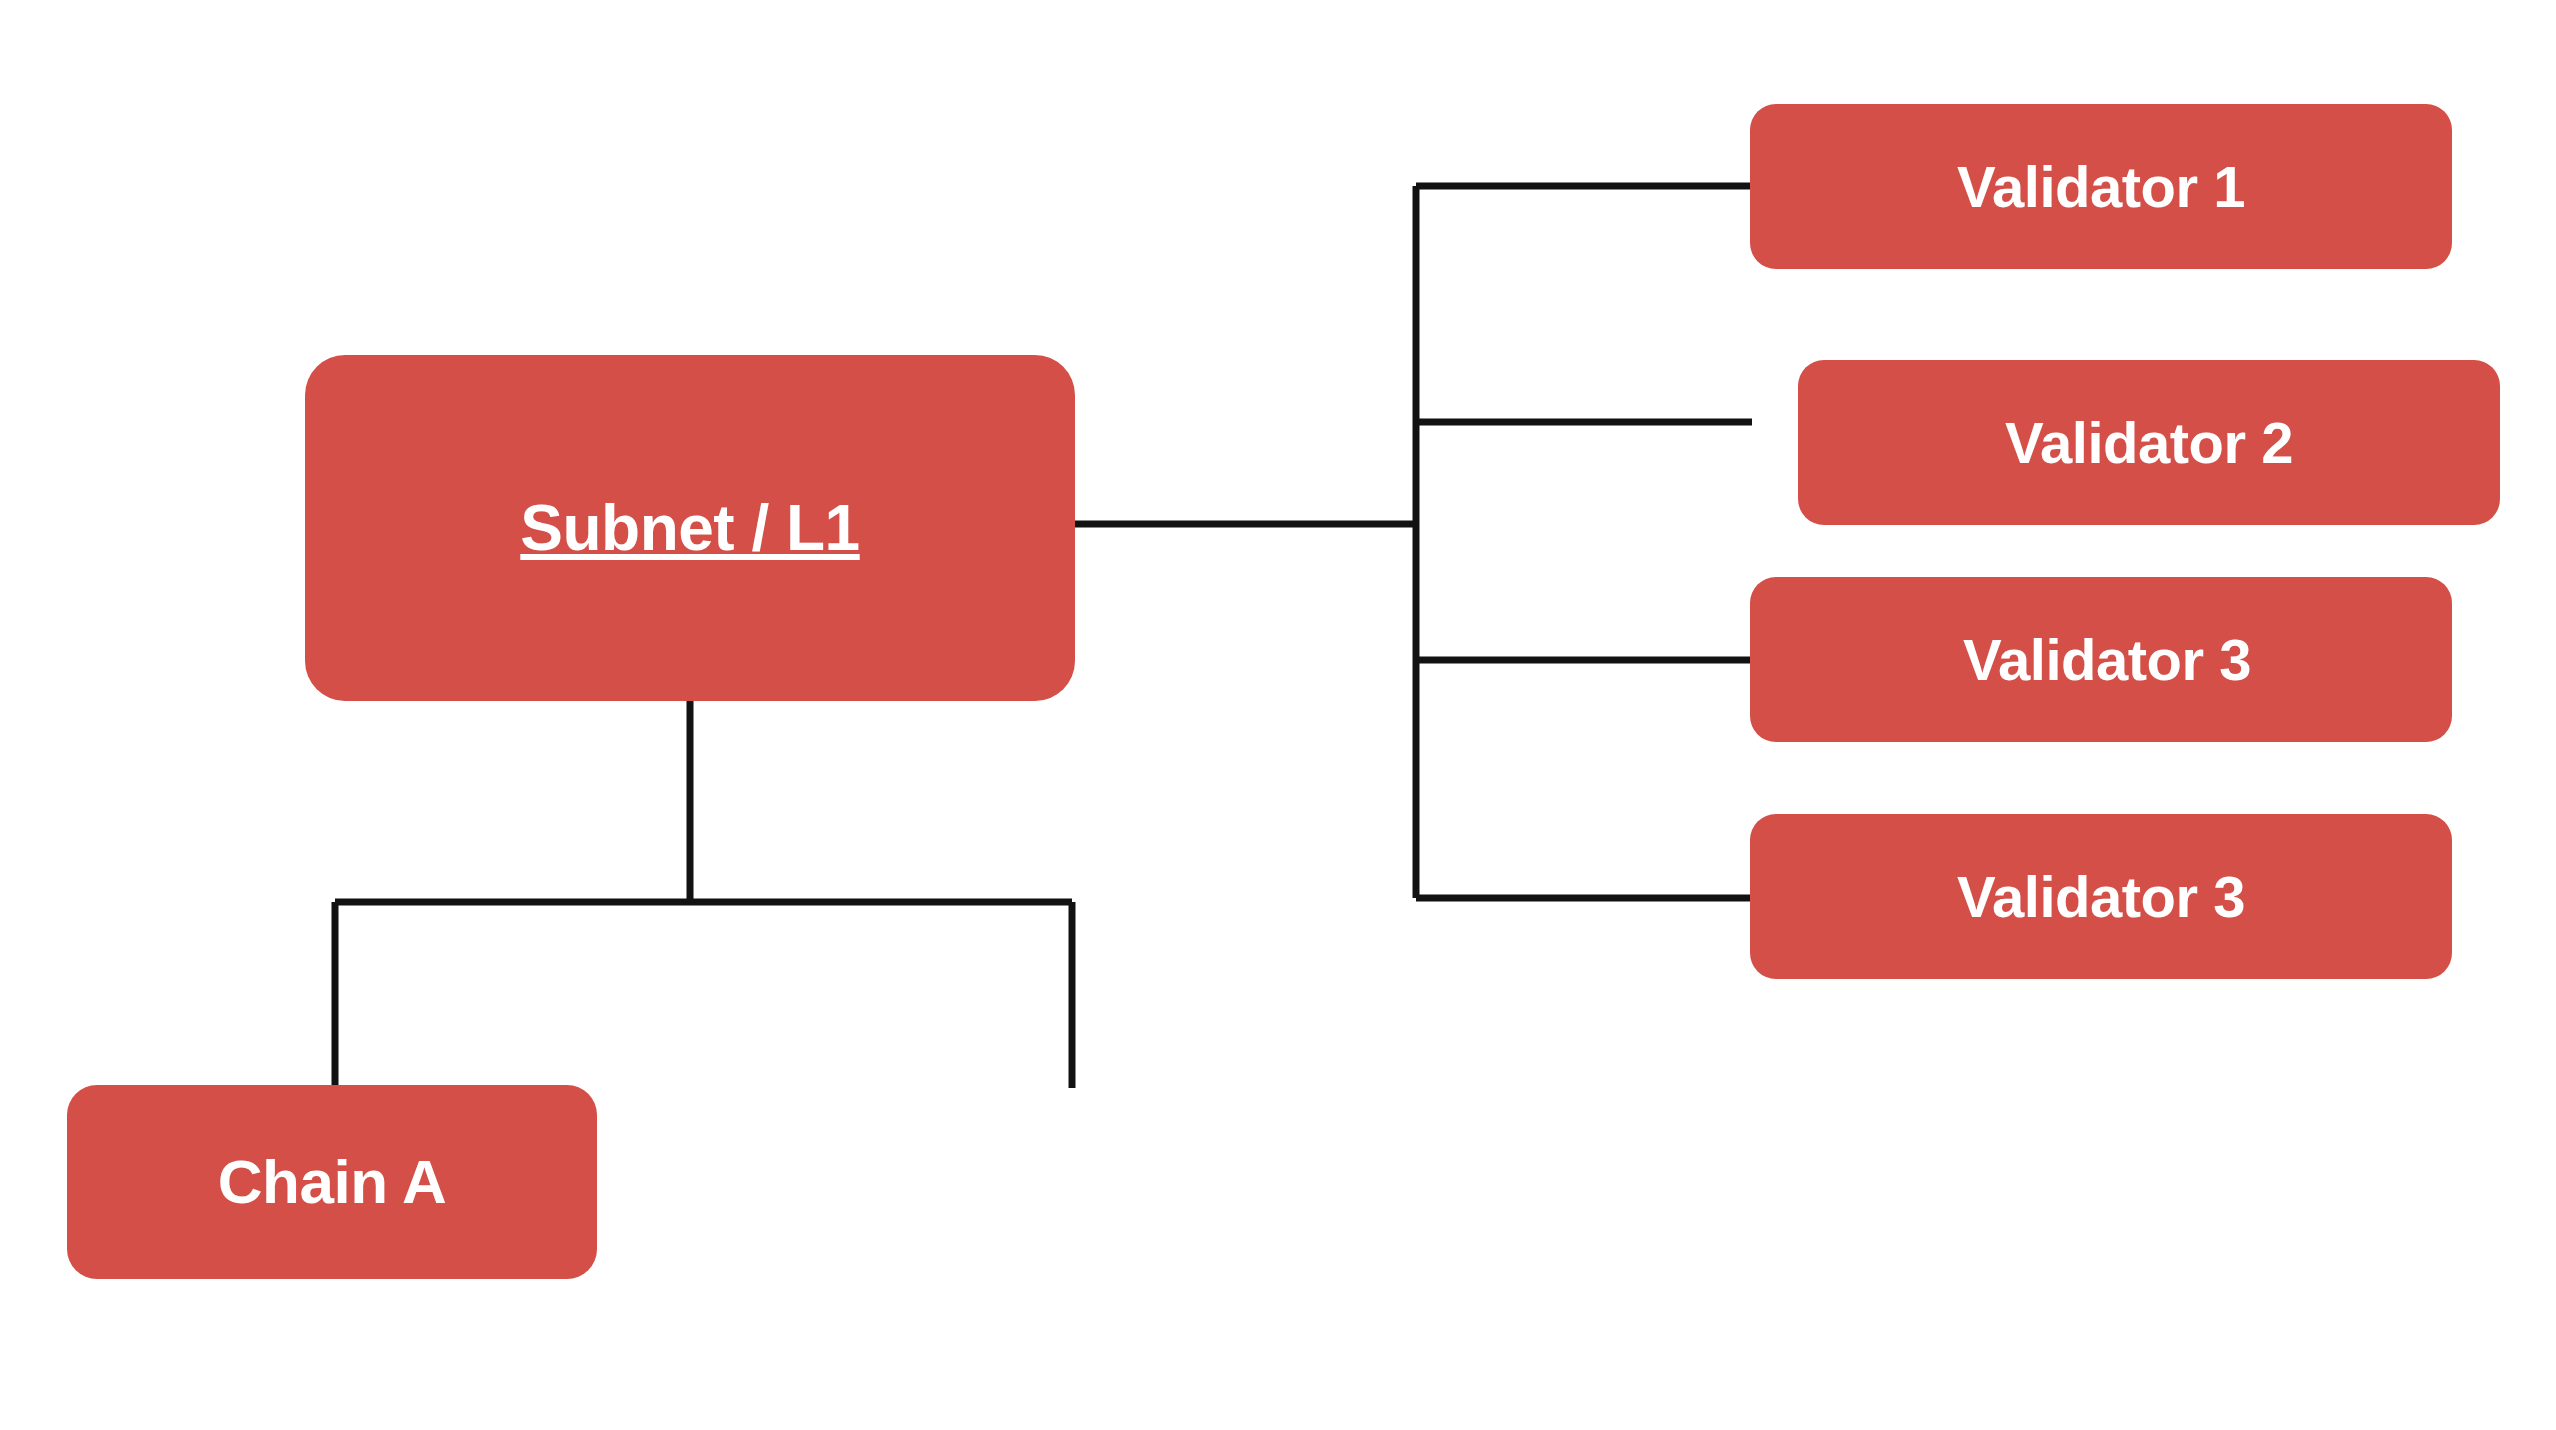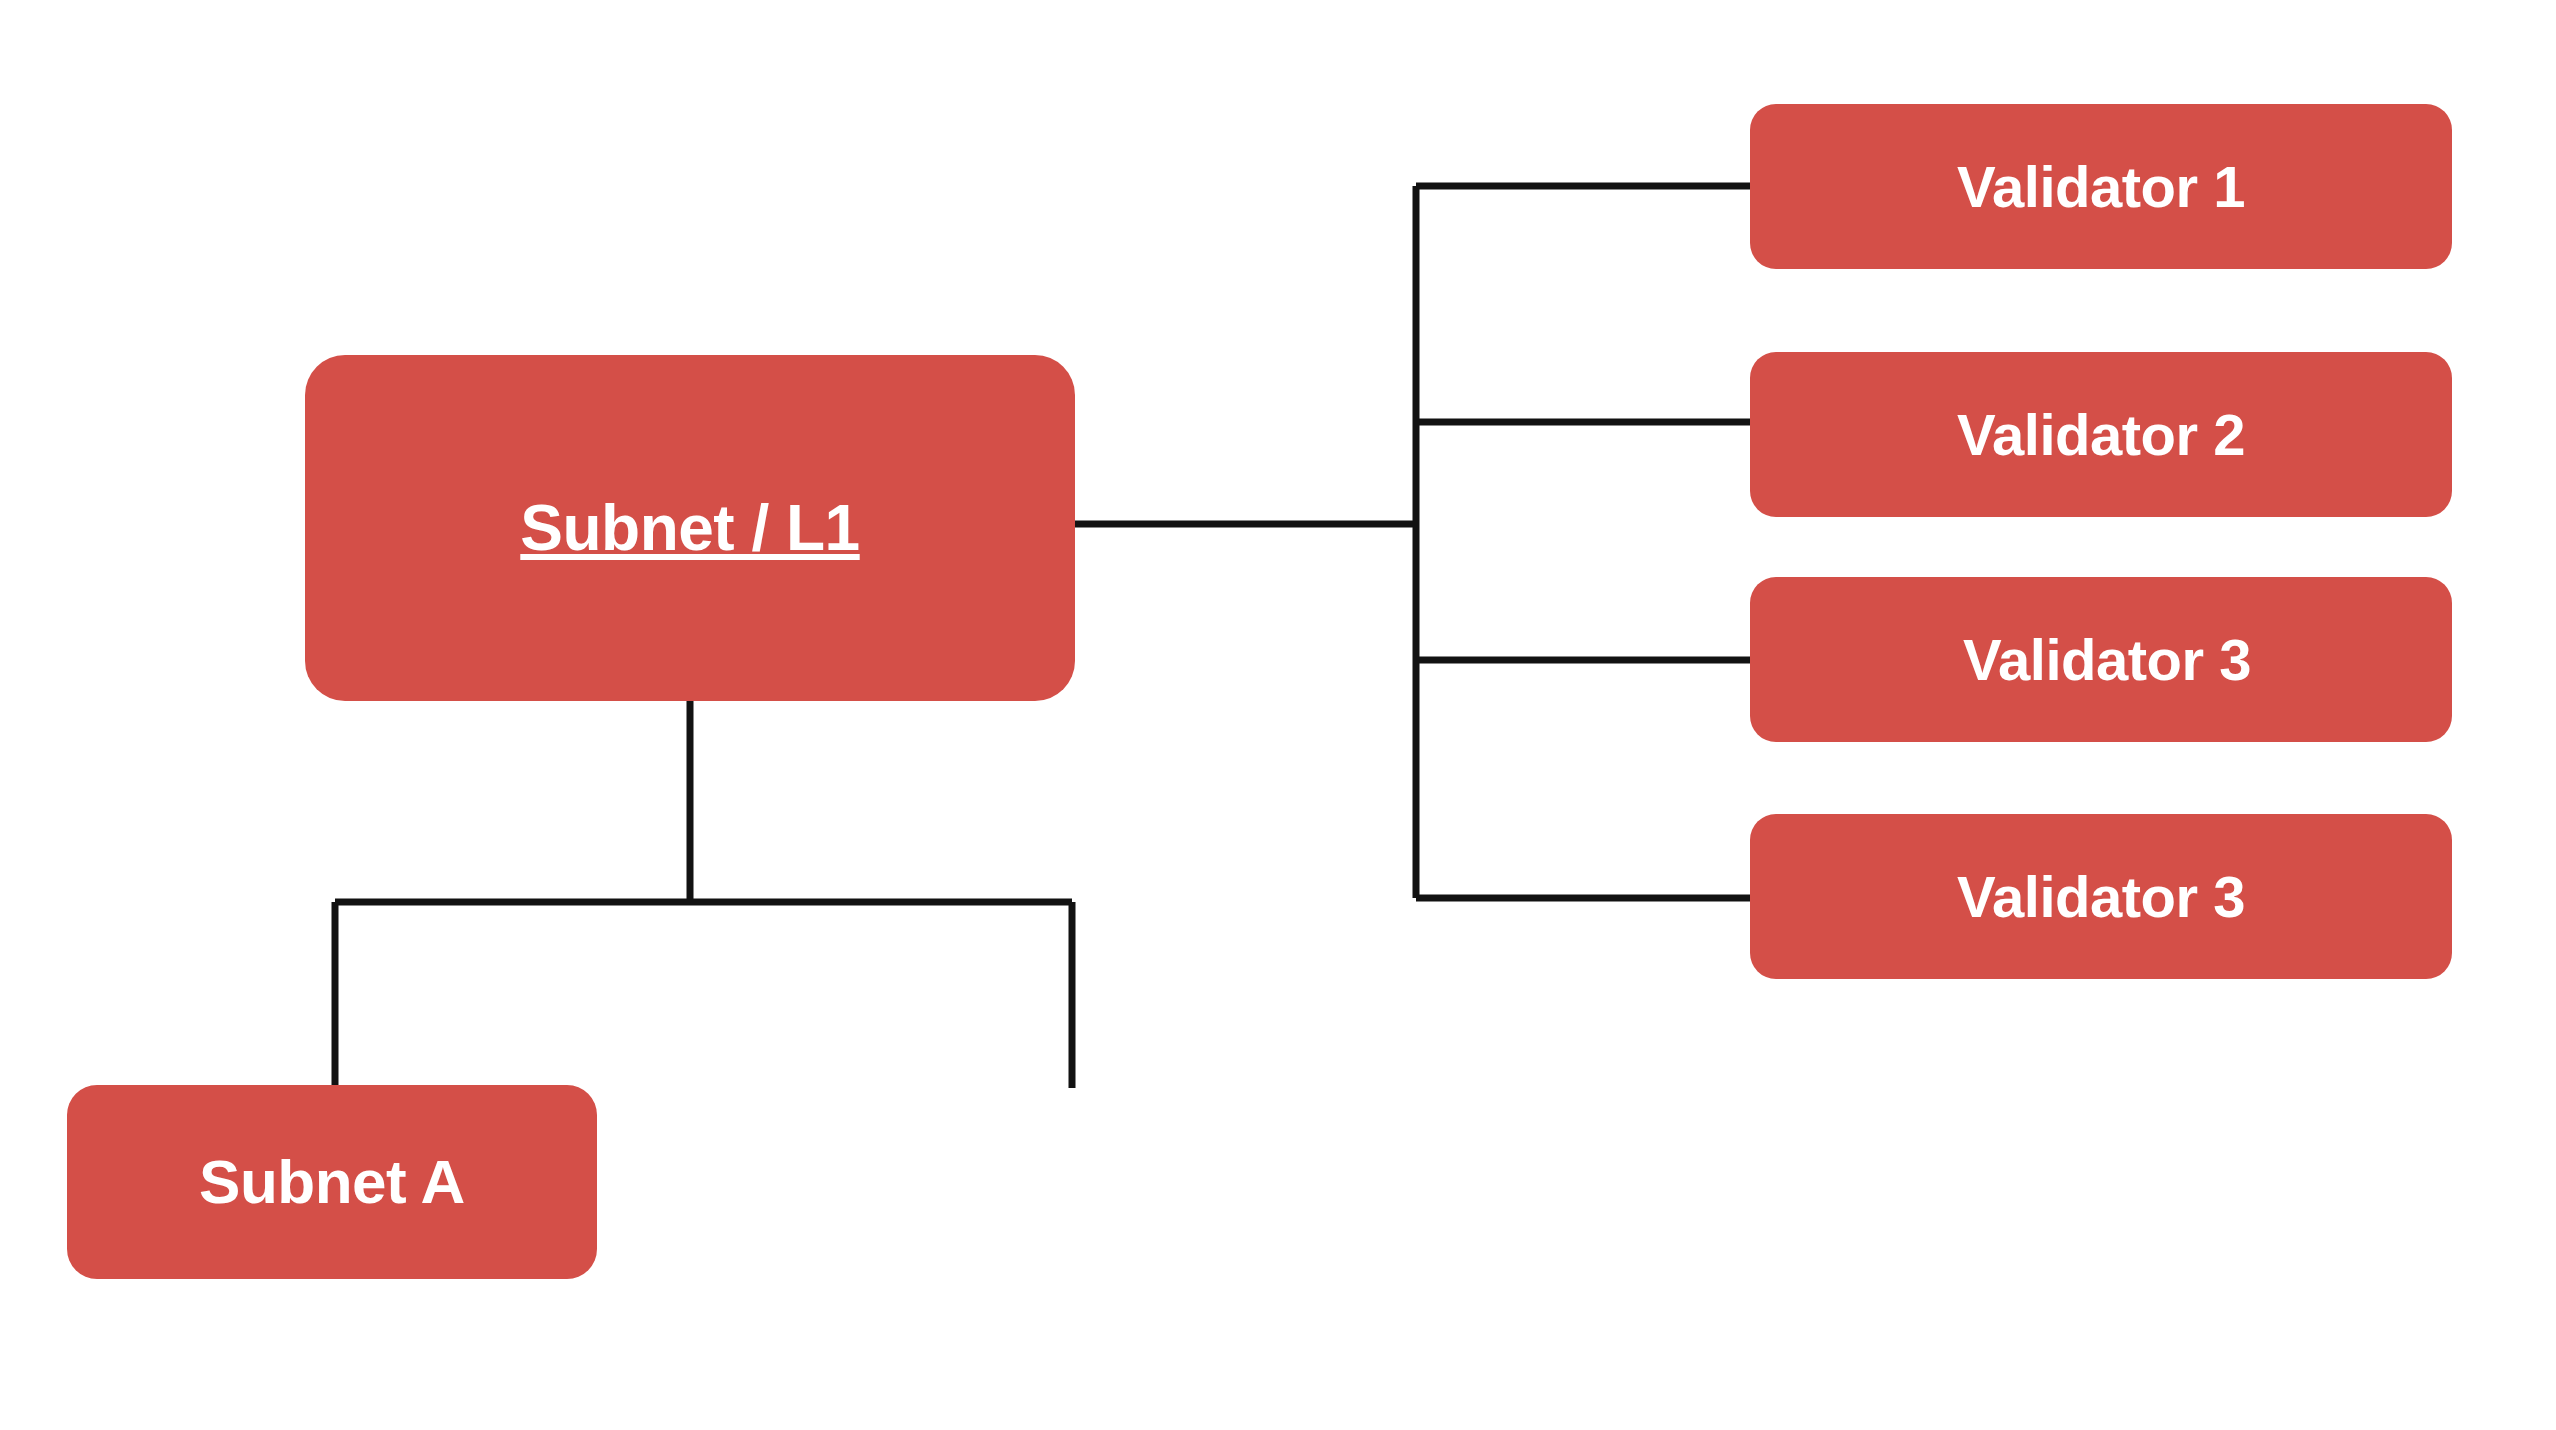--- a/index.html
+++ b/index.html
@@ -49,21 +49,21 @@
     text-decoration: underline;
   }
   .node-validator {
     left: 1750px;
     width: 702px;
     height: 165px;
     border-radius: 26px;
     font-size: 58px;
   }
   .node-validator.v1 { top: 104px; }
-  .node-validator.v2 { top: 352px; }
+  .node-validator.v2 { top: 360px; margin-left: 48px; }
   .node-validator.v3 { top: 577px; padding-left: 12px; }
   .node-validator.v4 { top: 814px; }
   .node-chain {
     top: 1085px;
     height: 194px;
     border-radius: 30px;
     font-size: 62px;
   }
   .node-chain.chain-a {
     left: 67px;
@@ -114,17 +114,17 @@
 
   <div class="node node-validator v3">
     <span>Validator 3</span>
   </div>
 
   <div class="node node-validator v4">
     <span>Validator 3</span>
   </div>
 
   <div class="node node-chain chain-a">
-    <span>Subnet A</span>
+    <span>Chain A</span>
   </div>
 
 
 </div>
 
 </body></html>

